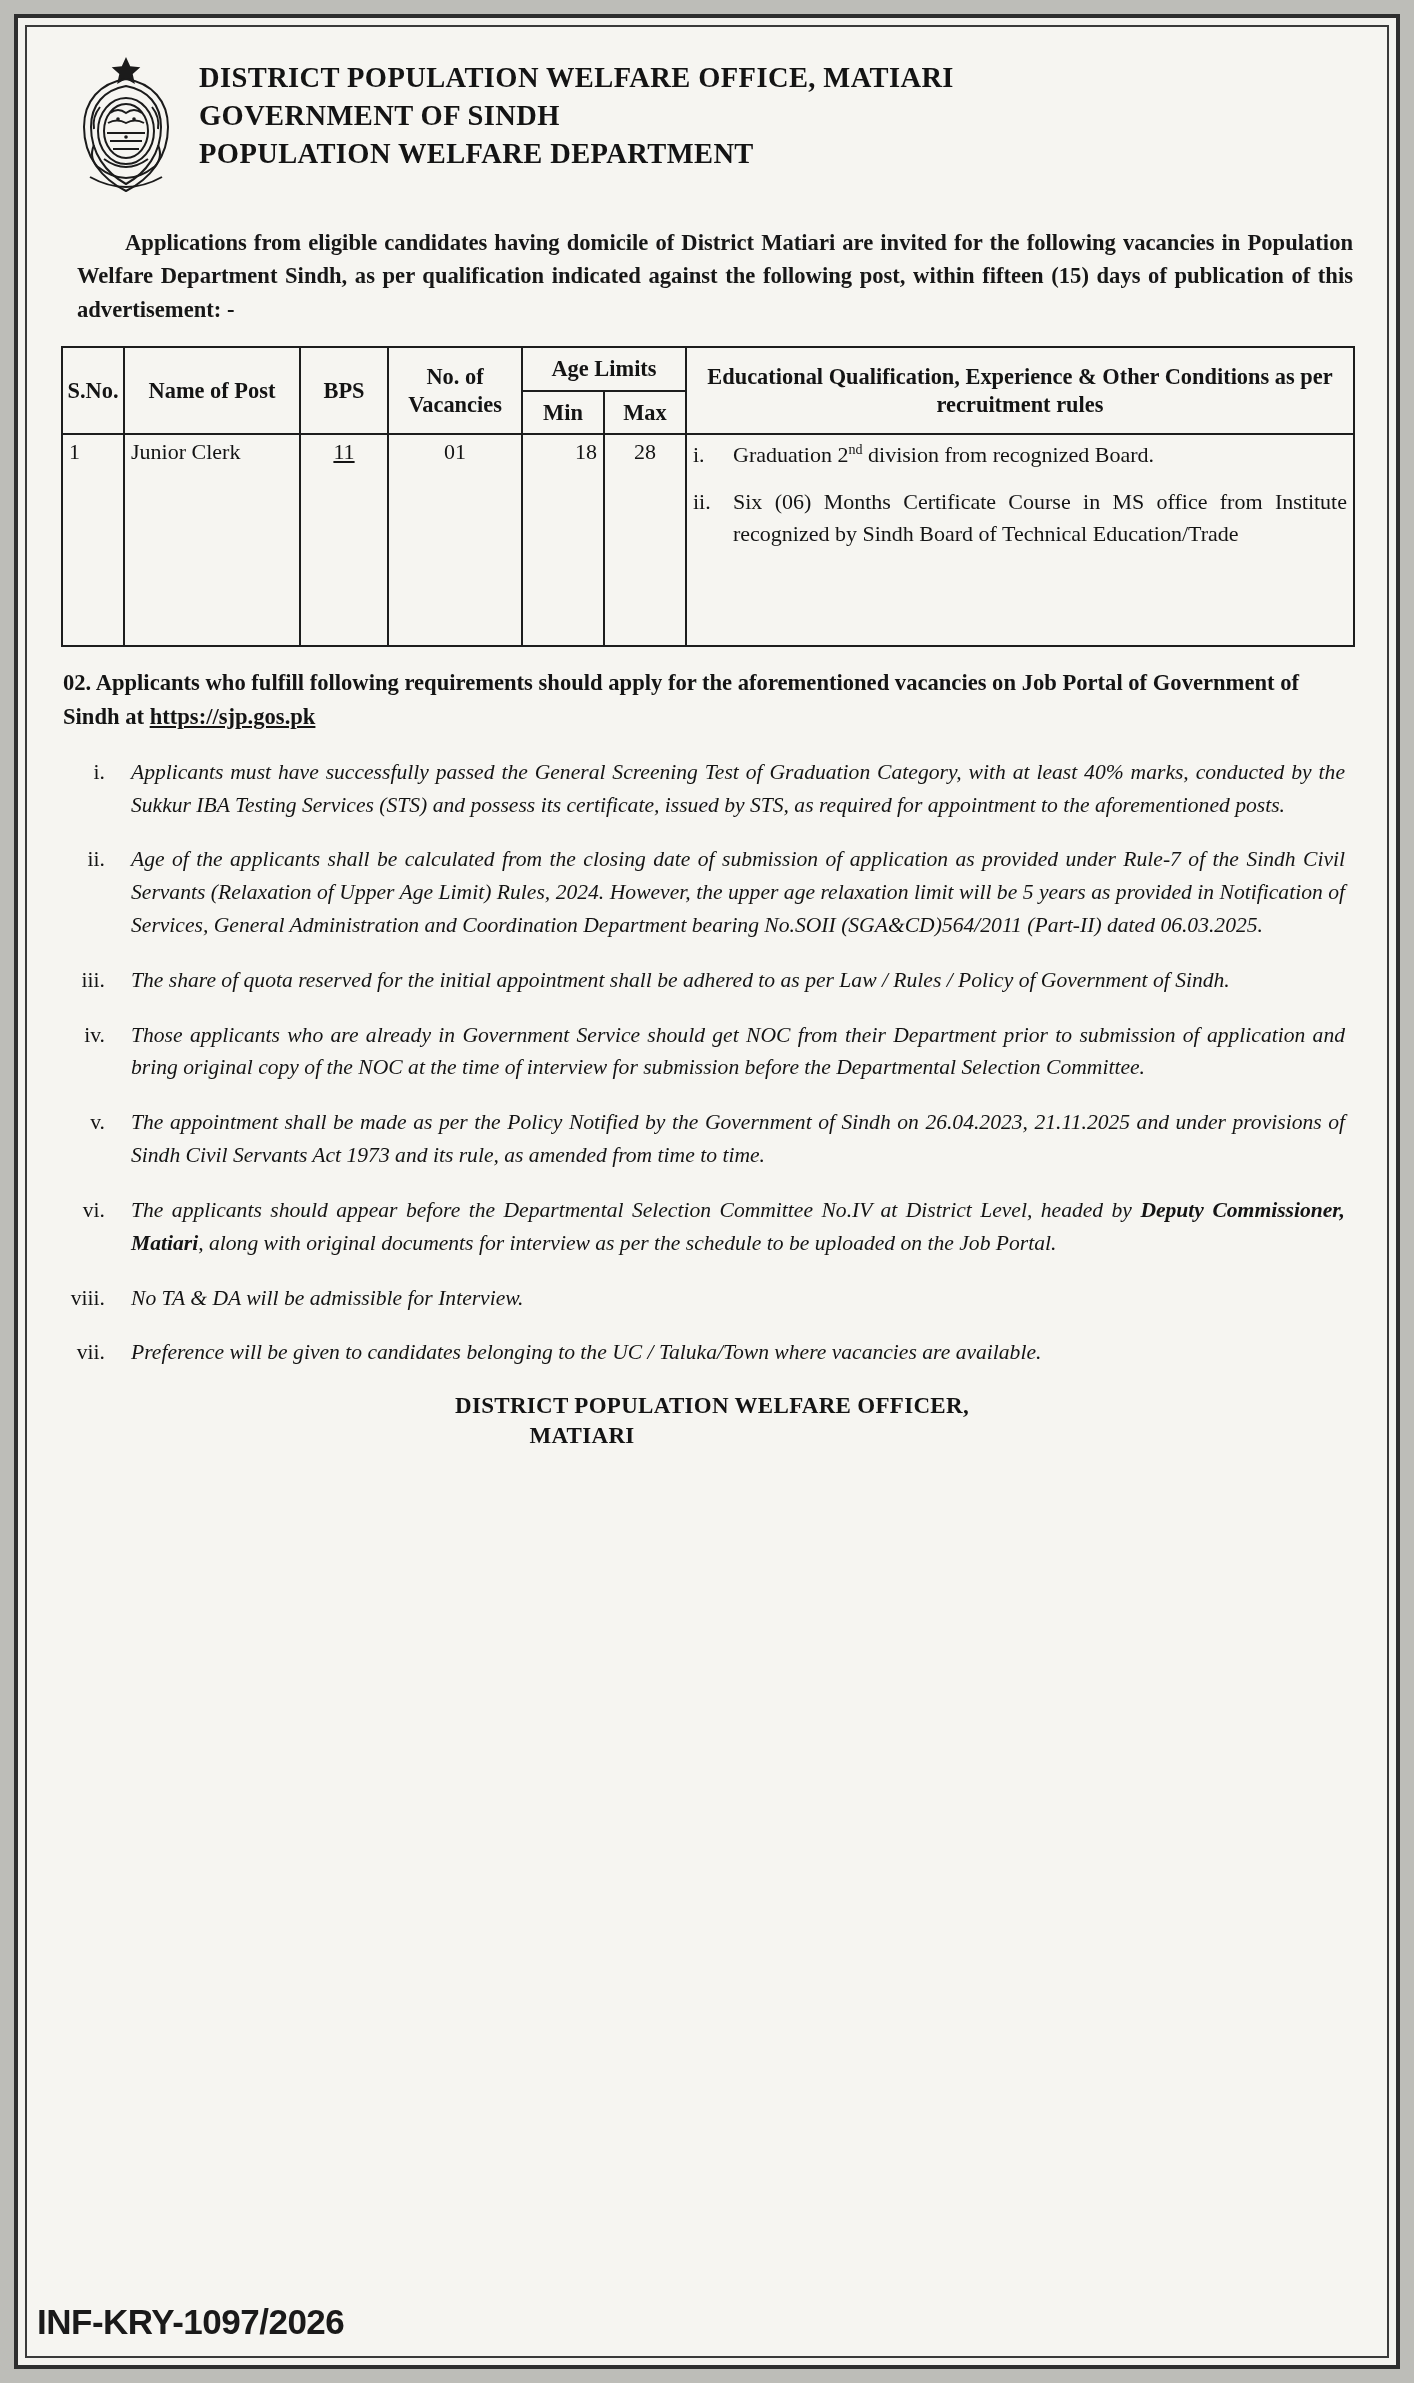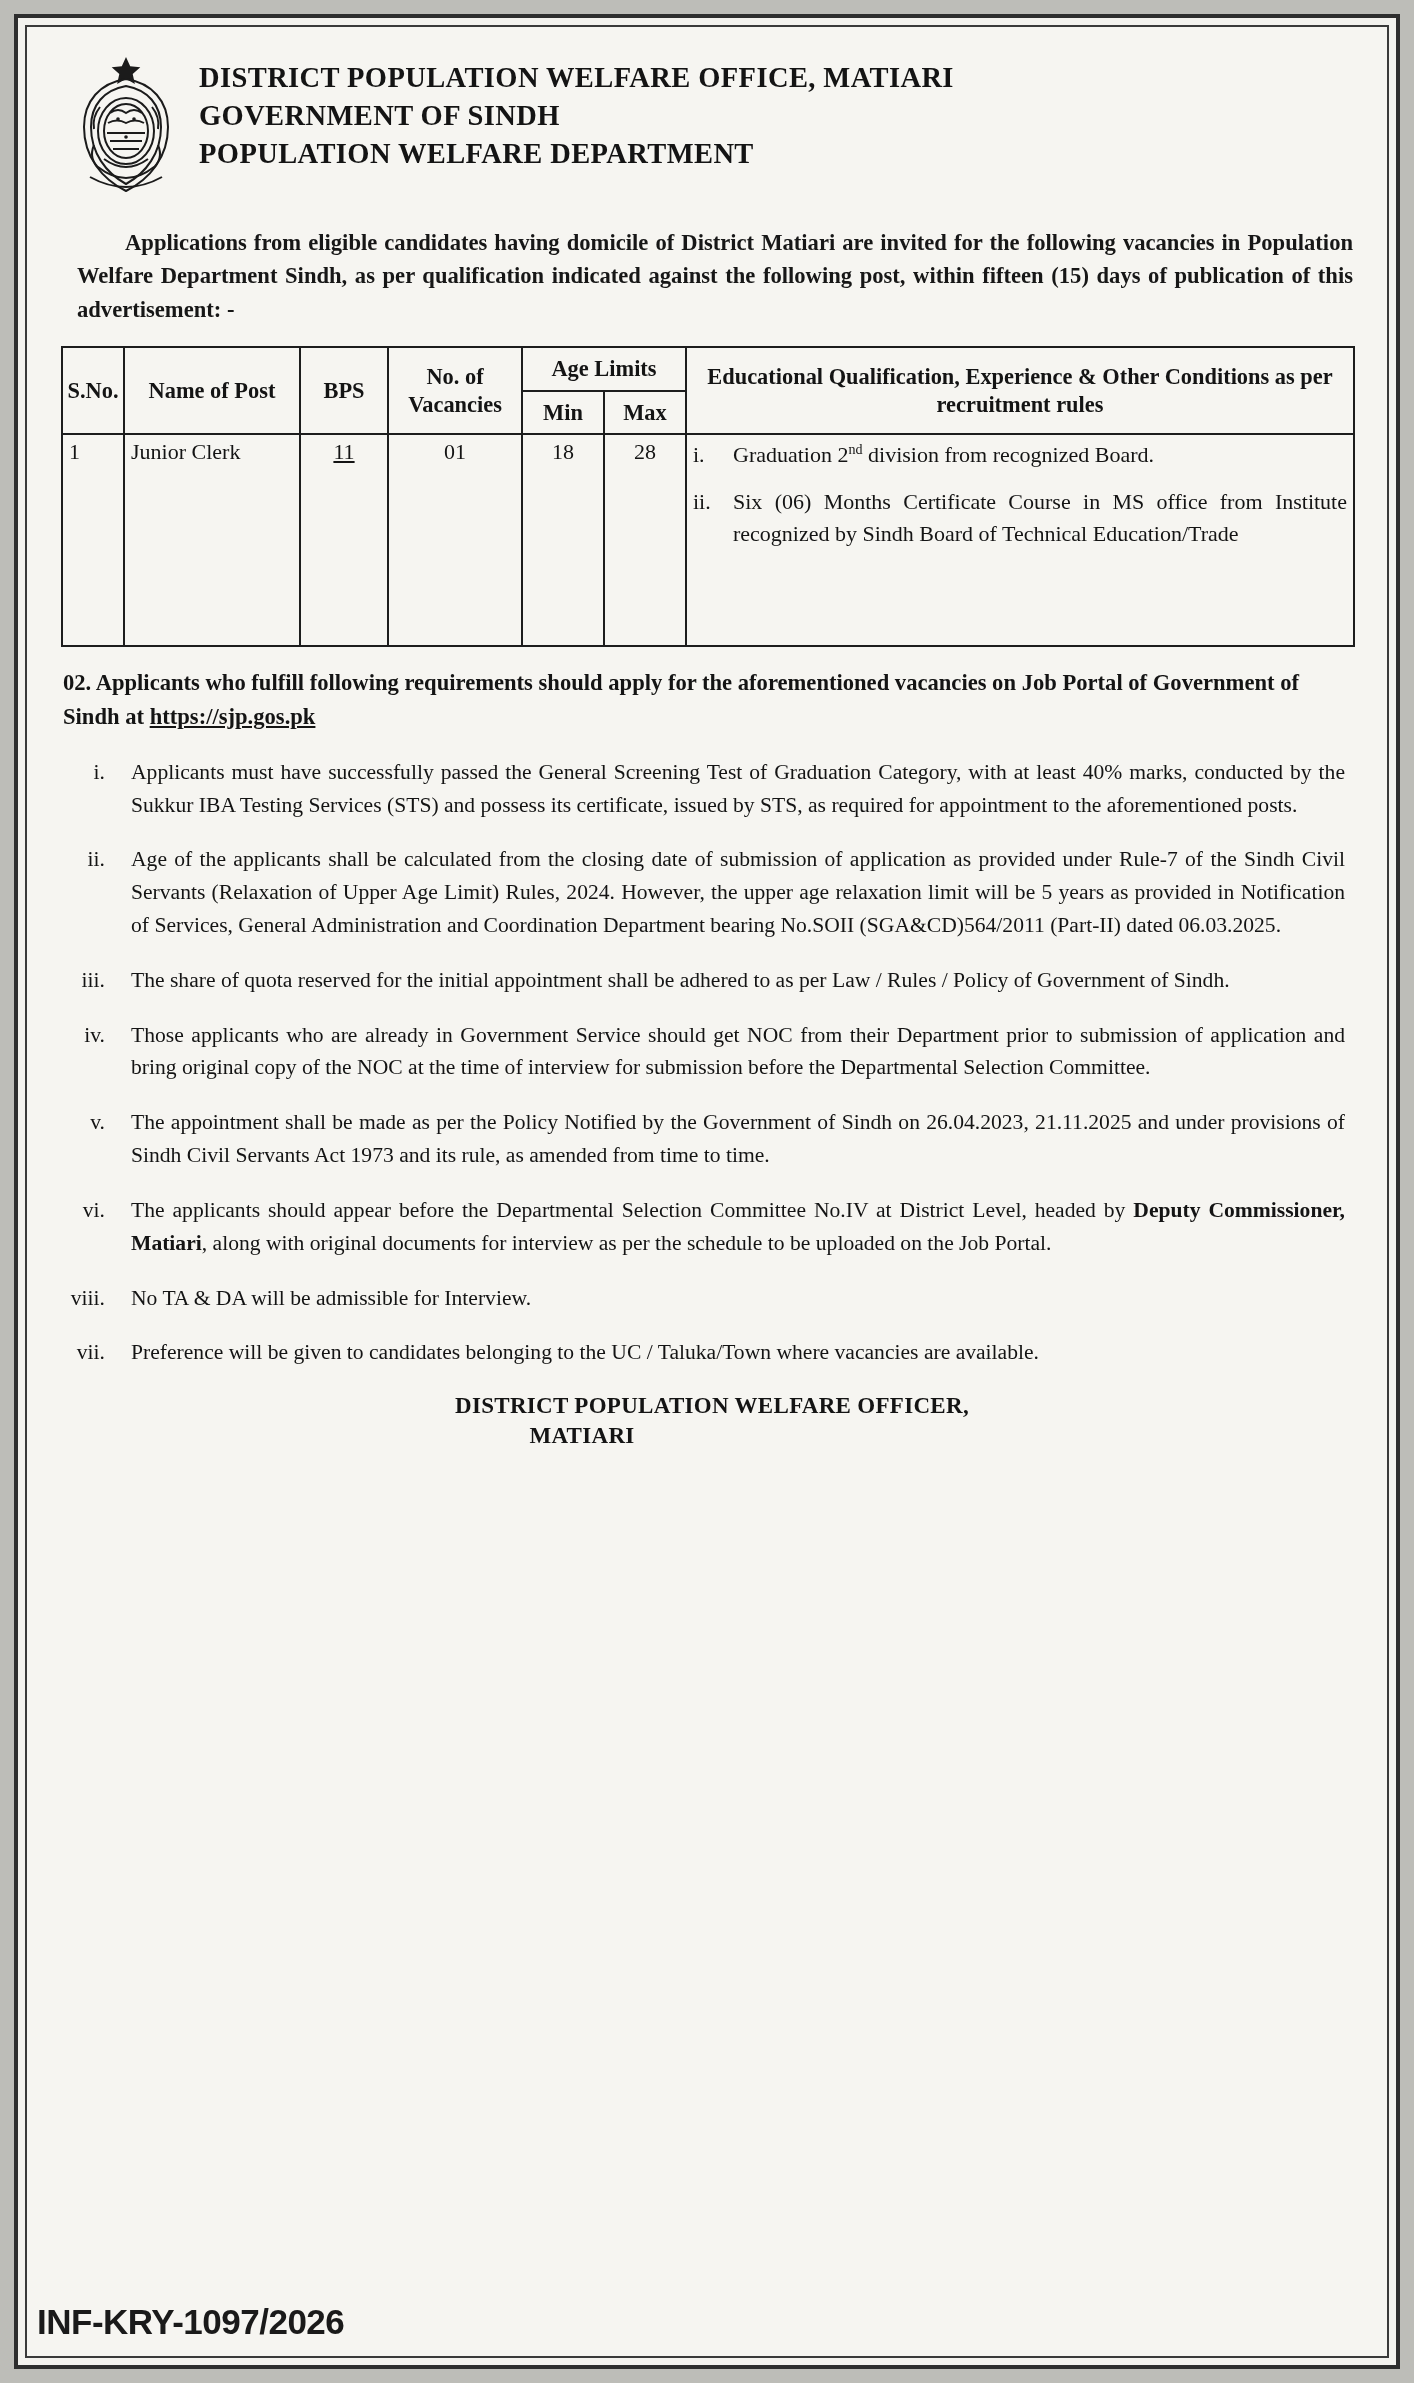--- a/index.html
+++ b/index.html
@@ -115,21 +115,21 @@
     font-size: 22.4px;
     font-weight: bold;
     line-height: 1.22;
     vertical-align: middle;
     padding: 7px 4px;
   }
   td.c-sno   { width: 62px;  text-align: left;   font-size: 22px; padding-left: 8px; }
   td.c-post  { width: 176px; text-align: left;   font-size: 22px; padding-left: 18px;}
   td.c-bps   { width: 88px;  text-align: center; font-size: 22px; text-decoration: underline; }
   td.c-vac   { width: 134px; text-align: center; font-size: 22px; }
-  td.c-min   { width: 82px;  text-align: center; font-size: 22px; }
+  td.c-min   { width: 82px;  text-align: right; font-size: 22px; }
   td.c-max   { width: 82px;  text-align: center; font-size: 22px; }
   td.c-qual  { font-size: 22px; padding: 6px 10px 14px 12px; }
 
   th.h-sno  { width: 62px; }
   th.h-post { width: 176px; }
   th.h-bps  { width: 88px; }
   th.h-vac  { width: 134px; }
   th.h-age  { }
   th.h-min  { width: 82px; }
   th.h-max  { width: 82px; }
@@ -183,20 +183,21 @@
     line-height: 1.52;
     color: #141414;
   }
   ol.roman > li .body {
     flex: 1 1 auto;
     font-size: 21.6px;
     line-height: 1.52;
     text-align: justify;
     text-justify: inter-word;
     color: #141414;
+    font-style: italic;
   }
   ol.roman > li .body b { font-weight: bold; }
 
   
   .signature {
     margin-top: 22px;
     text-align: center;
     padding-left: 10px;
   }
   .signature .sline {

